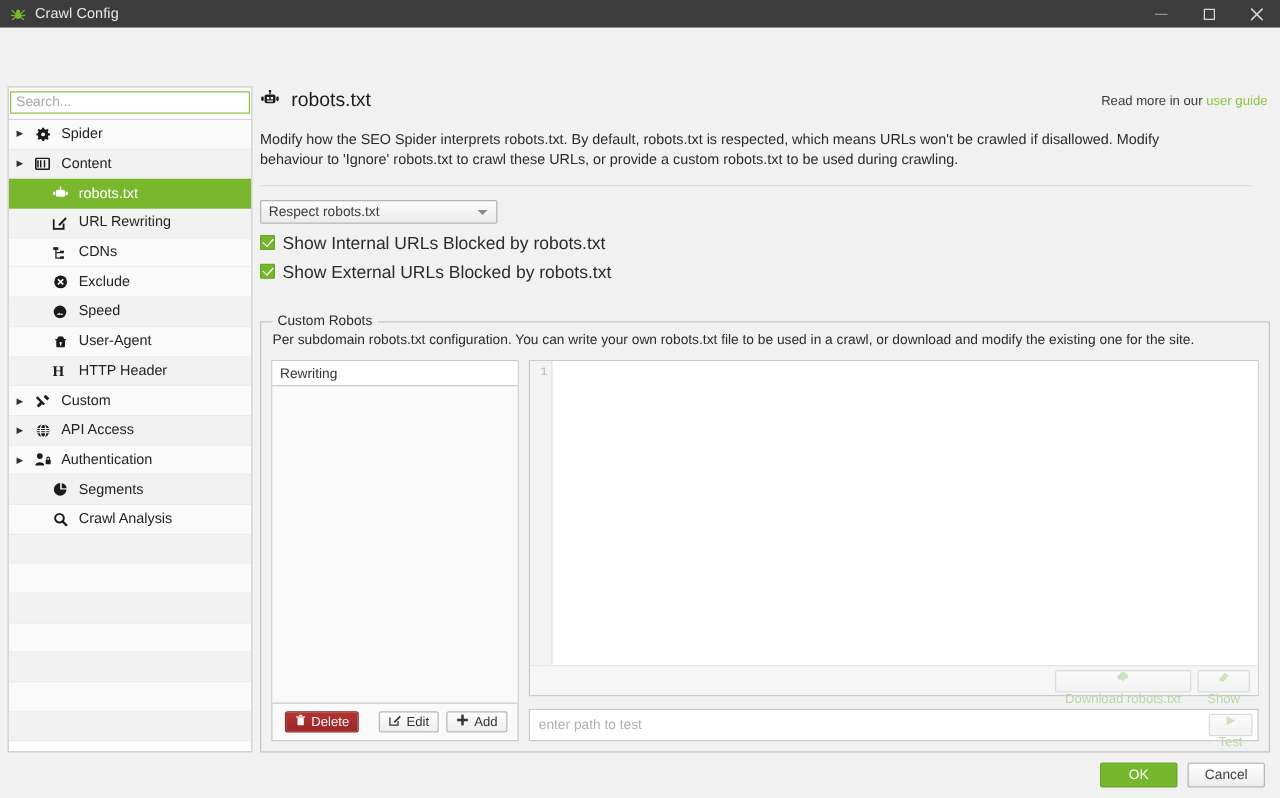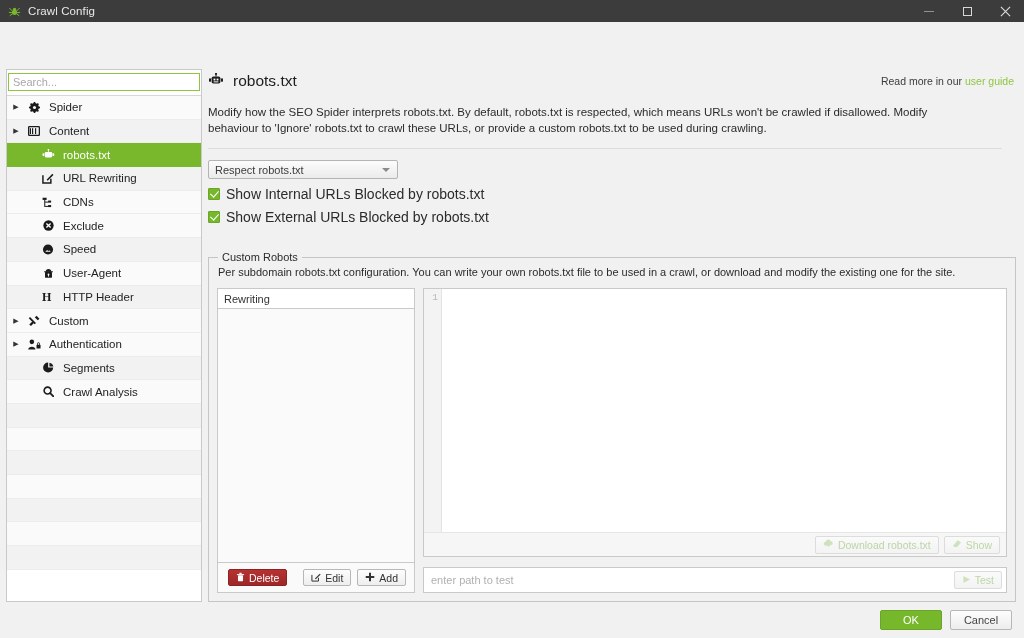--- a/index.html
+++ b/index.html
@@ -143,21 +143,21 @@
   .btn {
     height:17px; border:1px solid #b7b7b7; border-radius:2px;
     background:linear-gradient(#fdfdfd,#eeeeee);
     display:inline-flex; align-items:center; gap:4px;
     padding:0 7px; font-size:10.5px; color:#333; white-space:nowrap;
   }
   .btn.danger {
     background:linear-gradient(#b53232,#9e2727); border-color:#8e2222; color:#fff;
   }
   .btn.dis { color:#b9b9b9; border-color:#dcdcdc;
-             background:linear-gradient(#fafafa,#f3f3f3); }
+             background:linear-gradient(#fafafa,#f3f3f3);flex-direction:column; }
   .btn.dis.grn { color:#bcd6a7; }
   .btn .bico { font-size:10px; }
 
   #editorwrap {
     position:absolute; left:214px; right:8px; top:30px; bottom:44px;
     background:#fff; border:1px solid #c9c9c9;
   }
   #gutter {
     position:absolute; left:0; top:0; width:18px; bottom:0;
     background:#f3f3f3; border-right:1px solid #e3e3e3;
@@ -348,20 +348,31 @@
         <div class="navrow odd ">
           <span class="arrow">▶</span>
           <span class="ico">
             <svg width="12" height="12" viewBox="0 0 13 13">
               <path d="M1 1.6 L7.4 8 L6 9.4 L-0.4 3 Z" fill="currentColor" transform="translate(1.2,0.6)"></path>
               <path d="M9.2 0.8 L12.4 4 L10.6 5.8 L7.4 2.6 Z" fill="currentColor"></path>
               <path d="M1.4 10.2 L4.6 7 L6.4 8.8 L3.2 12 Z" fill="currentColor"></path>
             </svg>
           </span>
           <span class="lbl">Custom</span>
+        </div>
+        <div class="navrow even ">
+          <span class="arrow">▶</span>
+          <span class="ico">
+            <svg width="11" height="11" viewBox="0 0 12 12">
+              <circle cx="6" cy="6" r="5.6" fill="currentColor"></circle>
+              <ellipse cx="6" cy="6" rx="2.4" ry="5.6" fill="none" stroke="#fff" stroke-width="0.9"></ellipse>
+              <path d="M0.6 4.2 H11.4 M0.6 7.8 H11.4 M0.4 6 H11.6" stroke="#fff" stroke-width="0.9"></path>
+            </svg>
+          </span>
+          <span class="lbl">API Access</span>
         </div>
         <div class="navrow odd ">
           <span class="arrow">▶</span>
           <span class="ico">
             <svg width="13" height="11" viewBox="0 0 14 12">
               <circle cx="4.1" cy="3.1" r="2.5" fill="currentColor"></circle>
               <path d="M0.2 11.4 C0.2 7.6 8 7.6 8 11.4 Z" fill="currentColor"></path>
               <rect x="9.2" y="6.4" width="4.4" height="3.9" rx="0.6" fill="currentColor"></rect>
               <path d="M10.3 6.4 V5.1 a1.1 1.1 0 0 1 2.2 0 V6.4" fill="none" stroke="currentColor" stroke-width="1"></path>
             </svg>

